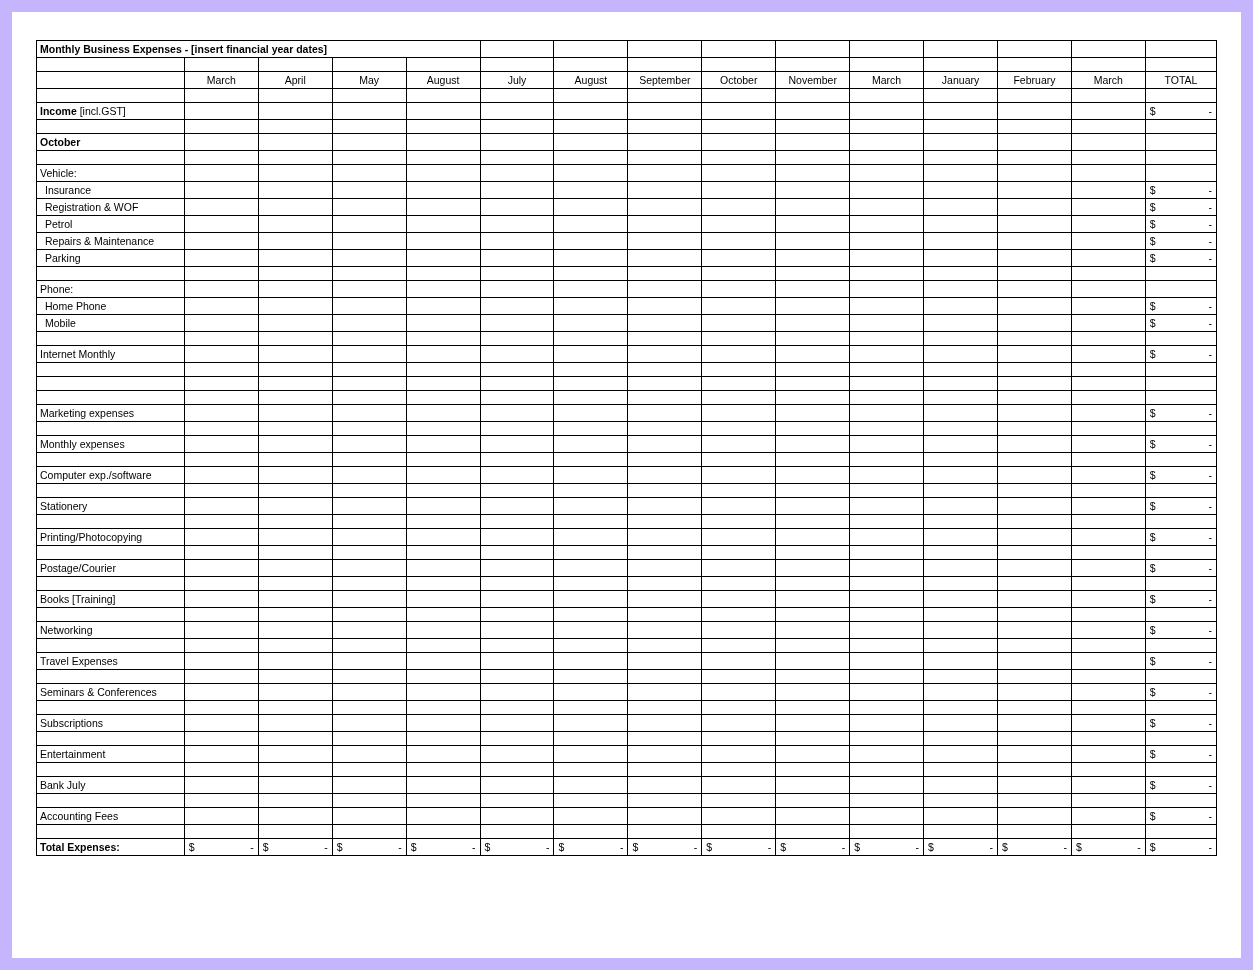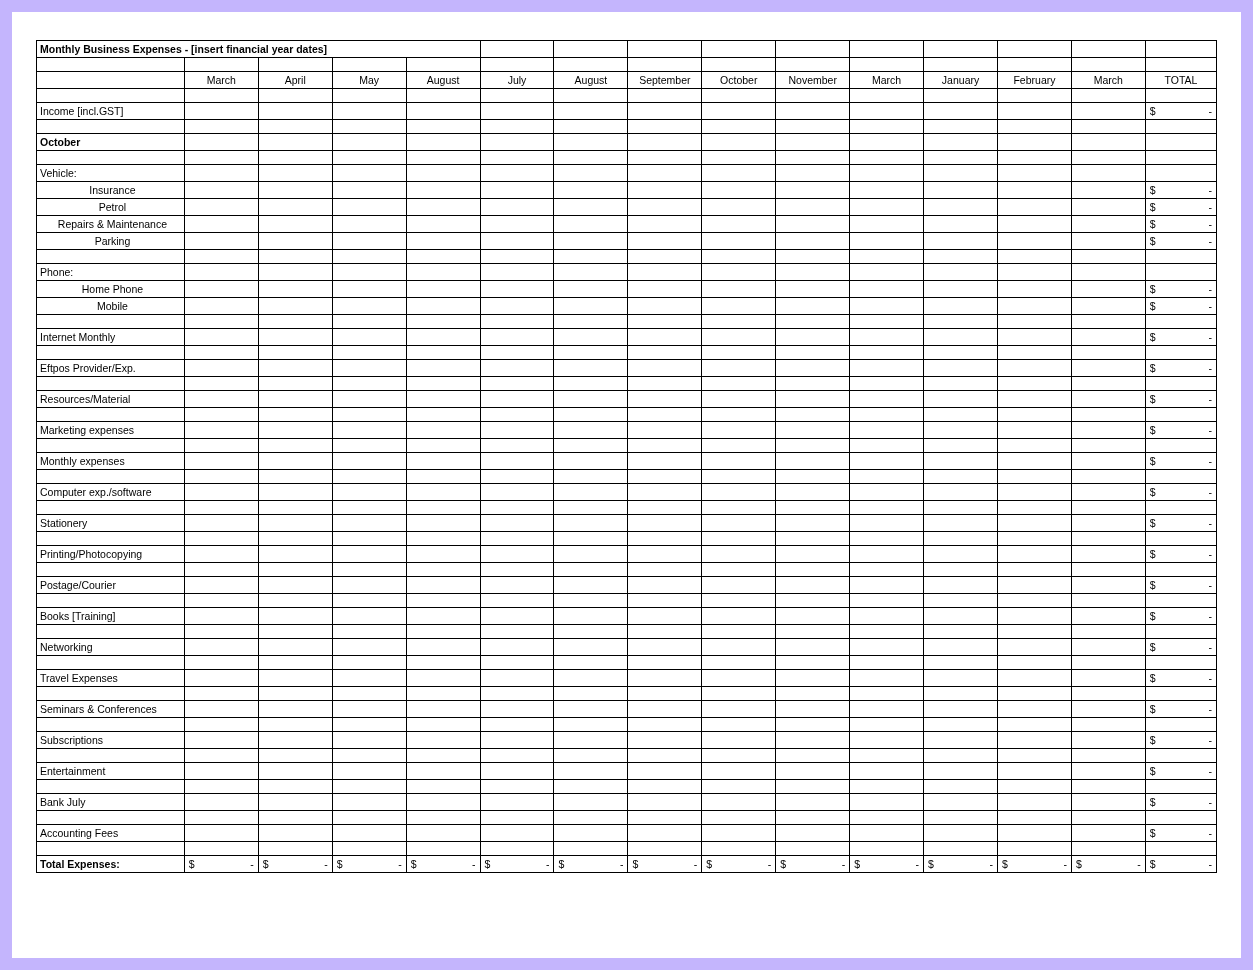--- a/index.html
+++ b/index.html
@@ -30,21 +30,21 @@
     overflow: hidden;
   }
   th {
     font-weight: normal;
     text-align: center;
   }
   col.labelcol { width: 12.5%; }
   col.monthcol { width: 6.25%; }
   col.totalcol { width: 6%; }
   td.label { padding-left: 3px; text-align: left; }
-  td.indent { padding-left: 8px; text-align: center; }
+  td.indent { padding-left: 8px; text-align: left; }
   td.bold { font-weight: bold; }
   td.money {
     text-align: left;
     position: relative;
   }
   td.money .cur { float: left; }
   td.money .val { float: right; }
   .title-row td {
     font-weight: bold;
   }
@@ -132,21 +132,21 @@
           <td></td>
           <td></td>
           <td></td>
           <td></td>
           <td></td>
           <td></td>
           <td></td>
           <td></td>
         </tr>
         <tr>
-          <td class="label"><span style="font-weight: normal;">Income</span><span> [incl.GST]</span></td>
+          <td class="label"><span style="font-weight: bold;">Income</span><span> [incl.GST]</span></td>
           <td></td>
           <td></td>
           <td></td>
           <td></td>
           <td></td>
           <td></td>
           <td></td>
           <td></td>
           <td></td>
           <td></td>
@@ -240,20 +240,40 @@
           <td></td>
           <td></td>
           <td></td>
           <td></td>
           <td class="money">
             <span class="cur">$</span>
             <span class="val">-</span>
           </td>
         </tr>
         <tr>
+          <td class="indent">Registration &amp; WOF</td>
+          <td></td>
+          <td></td>
+          <td></td>
+          <td></td>
+          <td></td>
+          <td></td>
+          <td></td>
+          <td></td>
+          <td></td>
+          <td></td>
+          <td></td>
+          <td></td>
+          <td></td>
+          <td class="money">
+            <span class="cur">$</span>
+            <span class="val">-</span>
+          </td>
+        </tr>
+        <tr>
           <td class="indent">Petrol</td>
           <td></td>
           <td></td>
           <td></td>
           <td></td>
           <td></td>
           <td></td>
           <td></td>
           <td></td>
           <td></td>
@@ -428,75 +448,35 @@
           <td></td>
           <td></td>
           <td></td>
           <td></td>
           <td></td>
           <td></td>
           <td></td>
           <td></td>
         </tr>
         <tr>
-          <td class="label">Eftpos Provider/Exp.</td>
-          <td></td>
-          <td></td>
-          <td></td>
-          <td></td>
-          <td></td>
-          <td></td>
-          <td></td>
-          <td></td>
-          <td></td>
-          <td></td>
-          <td></td>
-          <td></td>
-          <td></td>
-          <td class="money">
-            <span class="cur">$</span>
-            <span class="val">-</span>
-          </td>
-        </tr>
-        <tr>
-          <td class="label"></td>
-          <td></td>
-          <td></td>
-          <td></td>
-          <td></td>
-          <td></td>
-          <td></td>
-          <td></td>
-          <td></td>
-          <td></td>
-          <td></td>
-          <td></td>
-          <td></td>
-          <td></td>
-          <td></td>
-        </tr>
-        <tr>
-          <td class="label">Resources/Material</td>
-          <td></td>
-          <td></td>
-          <td></td>
-          <td></td>
-          <td></td>
-          <td></td>
-          <td></td>
-          <td></td>
-          <td></td>
-          <td></td>
-          <td></td>
-          <td></td>
-          <td></td>
-          <td class="money">
-            <span class="cur">$</span>
-            <span class="val">-</span>
-          </td>
+          <td class="label"></td>
+          <td></td>
+          <td></td>
+          <td></td>
+          <td></td>
+          <td></td>
+          <td></td>
+          <td></td>
+          <td></td>
+          <td></td>
+          <td></td>
+          <td></td>
+          <td></td>
+          <td></td>
+          <td></td>
         </tr>
         <tr>
           <td class="label"></td>
           <td></td>
           <td></td>
           <td></td>
           <td></td>
           <td></td>
           <td></td>
           <td></td>

